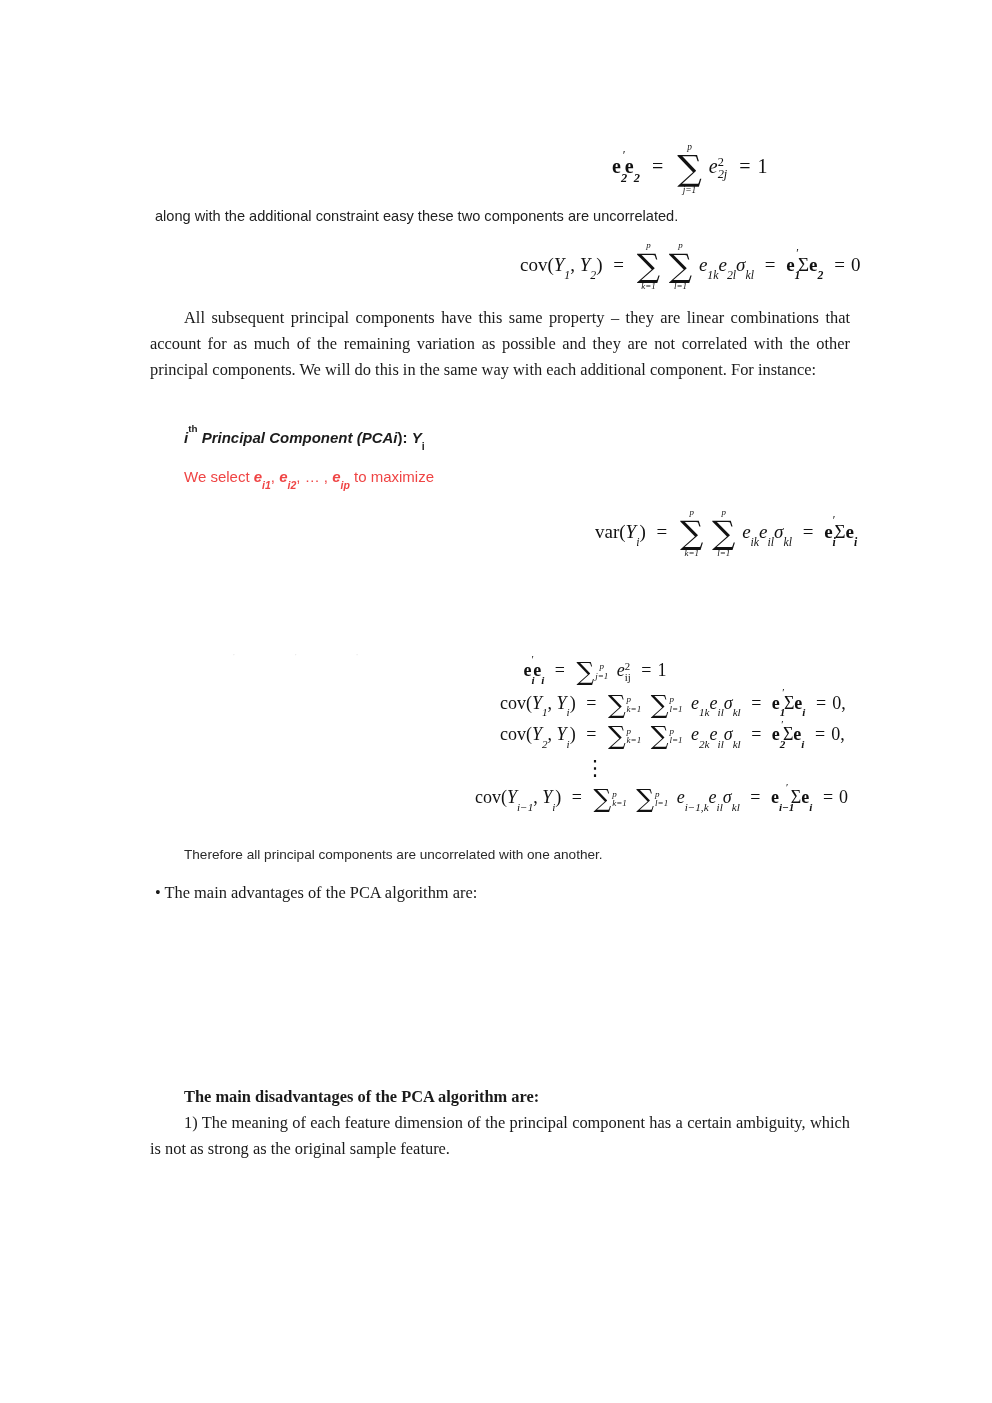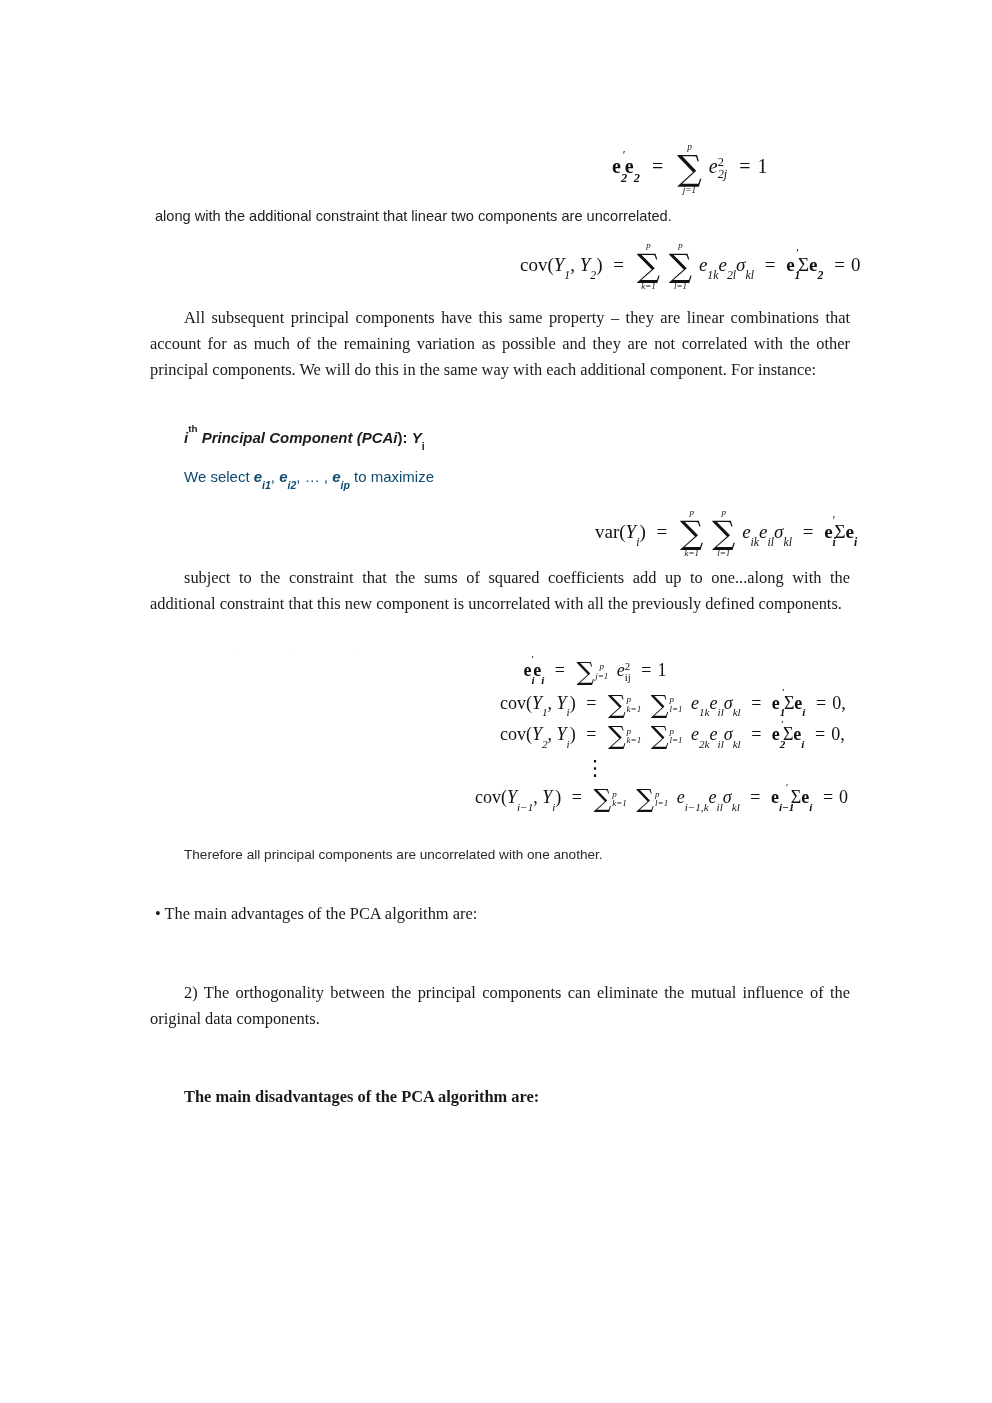--- a/index.html
+++ b/index.html
@@ -151,21 +151,21 @@
       <span class="lim top">p</span>
       <span class="big">∑</span>
       <span class="lim bot">j=1</span>
     </span>
     <span class="mi">e</span><span style="display:inline-block;vertical-align:middle;font-size:0.62em;line-height:1.0;text-align:left;">
       <span style="display:block;">2</span><span style="display:block;font-style:italic;">2j</span>
     </span>
     <span style="margin:0 7px;">=</span><span>1</span>
   </div>
 
-  <div class="abs sans-note" style="top:205px; width:720px;">along with the additional constraint that linear two components are uncorrelated.</div>
+  <div class="abs sans-note" style="top:205px; width:720px;">along with the additional constraint easy these two components are uncorrelated.</div>
 
   <div class="abs math" style="left:520px; top:241px; font-size:19px;">
     <span class="up">cov</span>(<span class="mi">Y</span><sub class="mi">1</sub>,&nbsp;<span class="mi">Y</span><sub class="mi">2</sub>)
     <span style="margin:0 6px;">=</span>
     <span class="sum">
       <span class="lim top">p</span>
         <span class="big">∑</span>
         <span class="lim bot">k=1</span>
     </span>
     <span class="sum">
@@ -178,21 +178,21 @@
     <span class="mb">e</span><span class="mb"><sub style="font-style:italic">1</sub></span><sup class="prime" style="margin-left:-5px;">′</sup><span style="font-family:'Liberation Serif',serif;">Σ</span><span class="mb">e</span><span class="mb"><sub style="font-style:italic">2</sub></span>
     <span style="margin:0 6px;">=</span><span>0</span>
   </div>
 
   <div class="abs body-par indent" style="top:305px;">All subsequent principal components have this same property – they are linear combinations that account for as much of the remaining variation as possible and they are not correlated with the other principal components. We will do this in the same way with each additional component. For instance:</div>
 
   <div class="abs" style="left:184px; top:429px; font-family:'Liberation Sans',sans-serif; font-size:15px; font-weight:bold; font-style:italic; color:#1c1c1c;">
     <span>i</span><sup style="font-style:normal; font-size:0.66em;">th</sup><span> Principal Component (PCA</span><span>i</span><span style="font-style:normal;">): </span><span>Y</span><sub style="font-style:normal;font-size:0.7em;">i</sub>
   </div>
 
-  <div class="abs" style="left:184px; top:468px; font-family:'Liberation Sans',sans-serif; font-size:15px; color:#0c4a6e;">
+  <div class="abs" style="left:184px; top:468px; font-family:'Liberation Sans',sans-serif; font-size:15px; color:#ef4444;">
     <span>We select </span><span style="font-weight:bold;font-style:italic;"><span>e</span><sub style="font-size:0.7em;">i1</sub></span><span>, </span><span style="font-weight:bold;font-style:italic;"><span>e</span><sub style="font-size:0.7em;">i2</sub></span><span>, </span><span>… , </span><span style="font-weight:bold;font-style:italic;"><span>e</span><sub style="font-size:0.7em;">ip</sub></span><span> to maximize</span>
   </div>
 
   <div class="abs math" style="left:595px; top:508px; font-size:19px;">
     <span class="up">var</span>(<span class="mi">Y</span><sub class="mi">i</sub>)
     <span style="margin:0 6px;">=</span>
     <span class="sum">
       <span class="lim top">p</span>
         <span class="big">∑</span>
         <span class="lim bot">k=1</span>
@@ -200,21 +200,20 @@
     <span class="sum">
       <span class="lim top">p</span>
         <span class="big">∑</span>
         <span class="lim bot">l=1</span>
     </span>
     <span class="mi">e</span><sub class="mi">ik</sub><span class="mi">e</span><sub class="mi">il</sub><span class="mi">σ</span><sub class="mi">kl</sub>
     <span style="margin:0 6px;">=</span>
     <span class="mb">e</span><span class="mb"><sub style="font-style:italic">i</sub></span><sup class="prime" style="margin-left:-4px;">′</sup><span>Σ</span><span class="mb">e</span><span class="mb"><sub style="font-style:italic">i</sub></span>
   </div>
 
-  <div class="abs body-par indent" style="top:565px;">subject to the constraint that the sums of squared coefficients add up to one...along with the additional constraint that this new component is uncorrelated with all the previously defined components.</div>
 
   <div class="artifacts" style="left:232px; top:648px;">···</div>
 
   <div class="abs" style="left:150px; top:660px; width:730px;">
 
     <div class="math" style="text-align:center; font-size:18px; padding-left:160px; margin-bottom:10px;">
       <span class="mb">e</span><span class="mb"><sub style="font-style:italic">i</sub></span><sup class="prime" style="margin-left:-4px;">′</sup><span class="mb">e</span><span class="mb"><sub style="font-style:italic">i</sub></span>
       <span style="margin:0 6px;">=</span>
       <span class="isum">
           <span class="big">∑</span>
@@ -300,24 +299,24 @@
       <span class="mi" style="margin-left:3px;">e</span><sub class="mi">i−1,k</sub><span class="mi">e</span><sub class="mi">il</sub><span class="mi">σ</span><sub class="mi">kl</sub>
       <span style="margin:0 6px;">=</span>
       <span class="mb">e</span><span class="mb"><sub style="font-style:italic">i−1</sub></span><sup class="prime" style="margin-left:-9px;">′</sup><span style="margin-left:3px;">Σ</span><span class="mb">e</span><span class="mb"><sub style="font-style:italic">i</sub></span>
       <span style="margin:0 6px;">=</span><span>0</span>
       </span>
     </div>
   </div>
 
   <div class="abs sans-small" style="left:184px; top:845px; width:640px;">Therefore all principal components are uncorrelated with one another.</div>
 
-  <div class="abs body-par" style="top:901px; left:155px; width:695px; text-align:left;">• The main advantages of the PCA algorithm are:</div>
-
-
-  <div class="abs body-par indent" style="top:980px;">2) The orthogonality between the principal components can eliminate the mutual influence of the original data components.</div>
+  <div class="abs body-par" style="top:880px; left:155px; width:695px; text-align:left;">• The main advantages of the PCA algorithm are:</div>
+
+
 
 
   <div class="abs body-par indent" style="top:1084px; text-align:left;font-weight:bold;">The main disadvantages of the PCA algorithm are:</div>
 
+  <div class="abs body-par indent" style="top:1110px;">1) The meaning of each feature dimension of the principal component has a certain ambiguity, which is not as strong as the original sample feature.</div>
 
 
 
 </div>
 
 </body></html>

